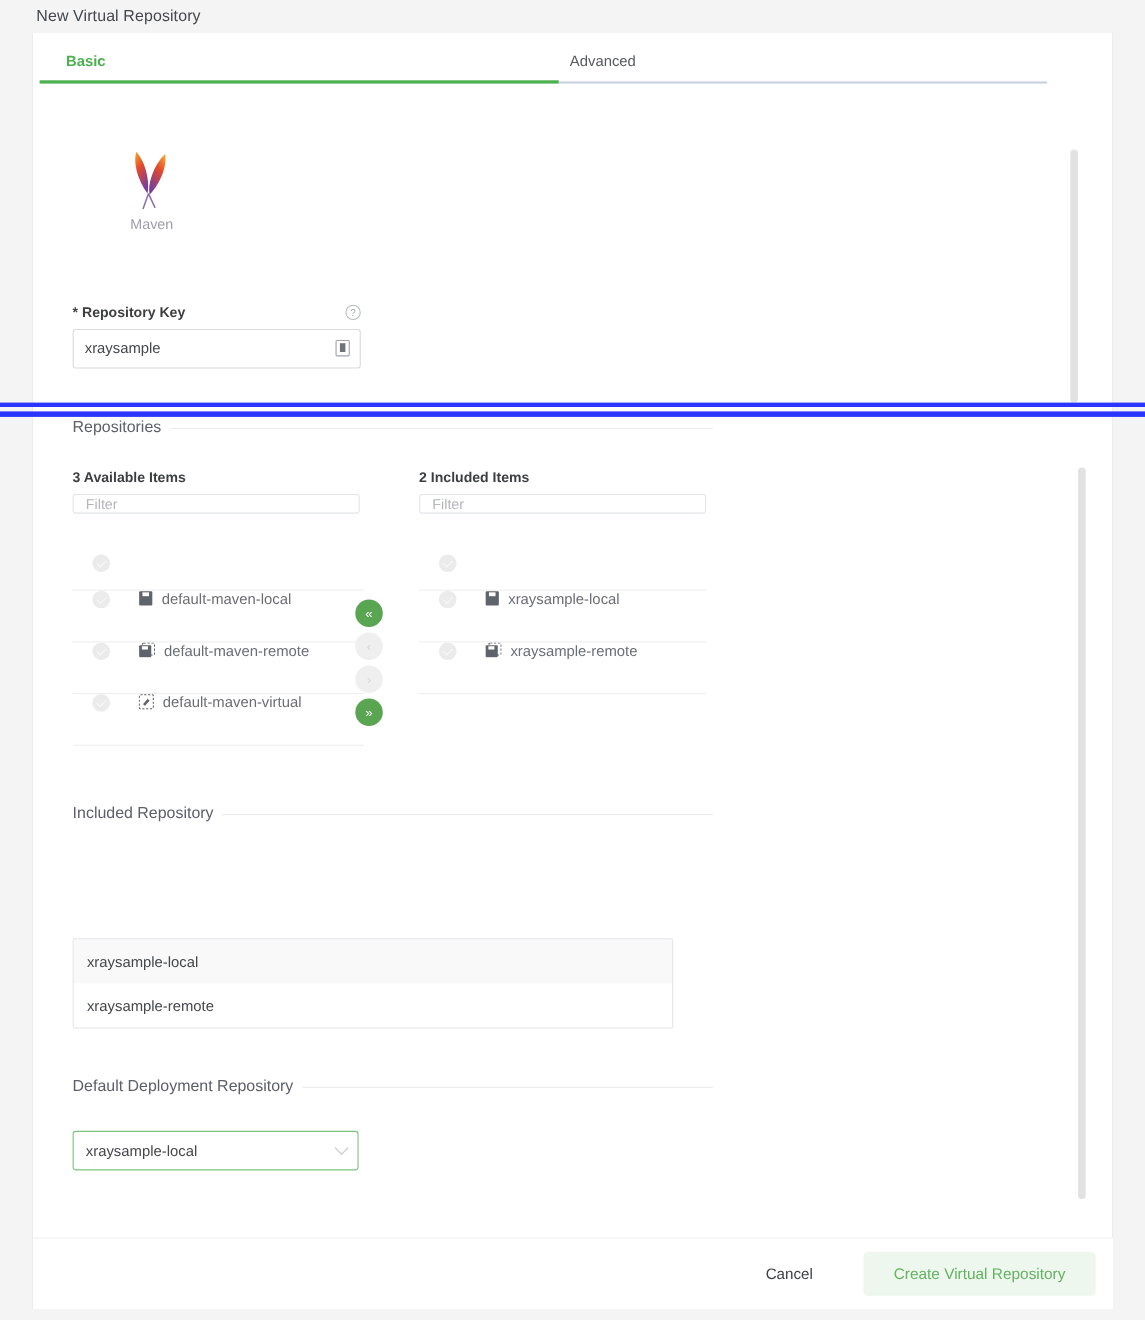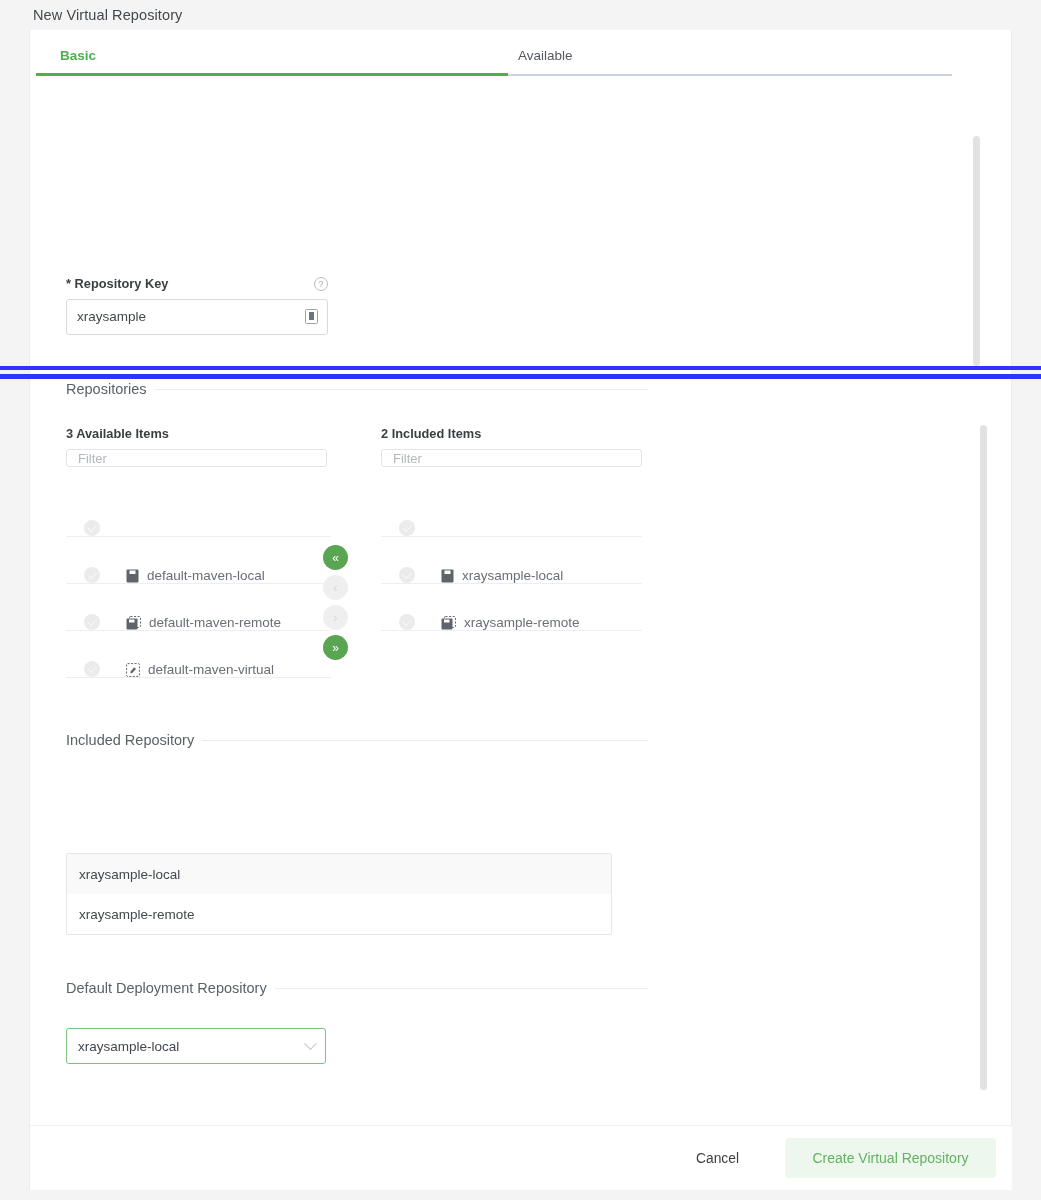--- a/index.html
+++ b/index.html
@@ -190,21 +190,21 @@
     border-radius: 3px;
     display: flex; align-items: center;
     padding-left: 11px;
     font-size: 13px;
     color: #b3b6bd;
     background: #fff;
   }
 
   .tlist { position: absolute; }
   .trow {
-    display: flex; align-items: flex-end;
+    display: flex; align-items: flex-start;
     height: 47px;
     border-bottom: 1px solid #eeeeee;
     padding-left: 18px;
   }
   .trow.head-row { height: 33px; border-bottom: 1px solid #eeeeee; }
   .cbox {
     width: 16px; height: 16px;
     border-radius: 50%;
     background: #ebebeb;
     position: relative;
@@ -339,26 +339,46 @@
   <div class="page-title">New Virtual Repository</div>
 </div>
 
 <div class="card"></div>
 
 <div class="tabs">
   <div class="tab tab-basic">
     <span>Basic</span>
   </div>
   <div class="tab tab-advanced">
-    <span>Available</span>
+    <span>Advanced</span>
   </div>
 </div>
 
 <div class="pane-top">
 
+  <div class="maven-block">
+    <svg class="maven-logo" viewBox="0 0 44 58">
+      <defs>
+        <linearGradient id="mg1" x1="0" y1="0" x2="0.4" y2="1">
+          <stop offset="0%" stop-color="#f9a825"></stop>
+          <stop offset="45%" stop-color="#e2492f"></stop>
+          <stop offset="100%" stop-color="#7b3f98"></stop>
+        </linearGradient>
+        <linearGradient id="mg2" x1="1" y1="0" x2="0.5" y2="1">
+          <stop offset="0%" stop-color="#fbb034"></stop>
+          <stop offset="45%" stop-color="#e14a2c"></stop>
+          <stop offset="100%" stop-color="#7b3f98"></stop>
+        </linearGradient>
+      </defs>
+      <path d="M8 4 C5 12 8 28 18 42 C20 34 18 16 8 4 Z" fill="url(#mg1)"></path>
+      <path d="M34 6 C36 14 32 30 20 43 C18 34 23 17 34 6 Z" fill="url(#mg2)"></path>
+      <path d="M19 42 L14 56 M19 42 L25 55" stroke="#8e6fae" stroke-width="1.4" fill="none"></path>
+    </svg>
+    <div class="maven-label">Maven</div>
+  </div>
 
   <div class="field-block">
     <div class="field-label-row">
       <span class="field-label">* Repository Key</span>
       <span class="help-icon">?</span>
     </div>
     <div class="text-input">
       <span class="val">xraysample</span>
       <span class="input-trailing-icon"></span>
     </div>

